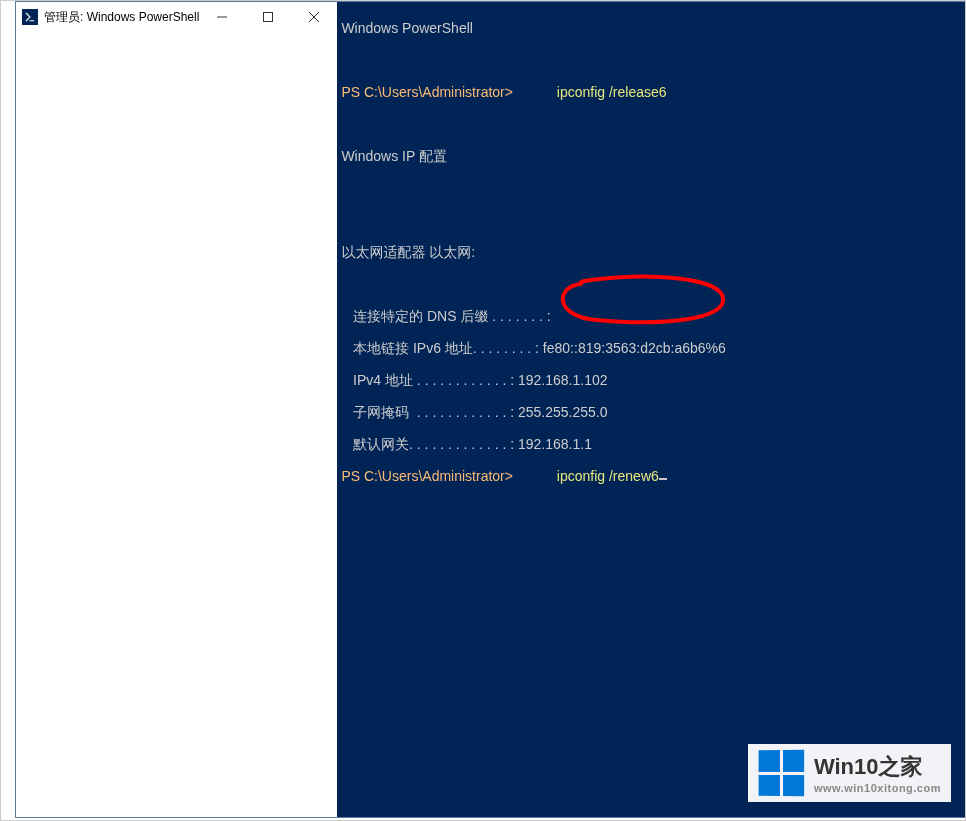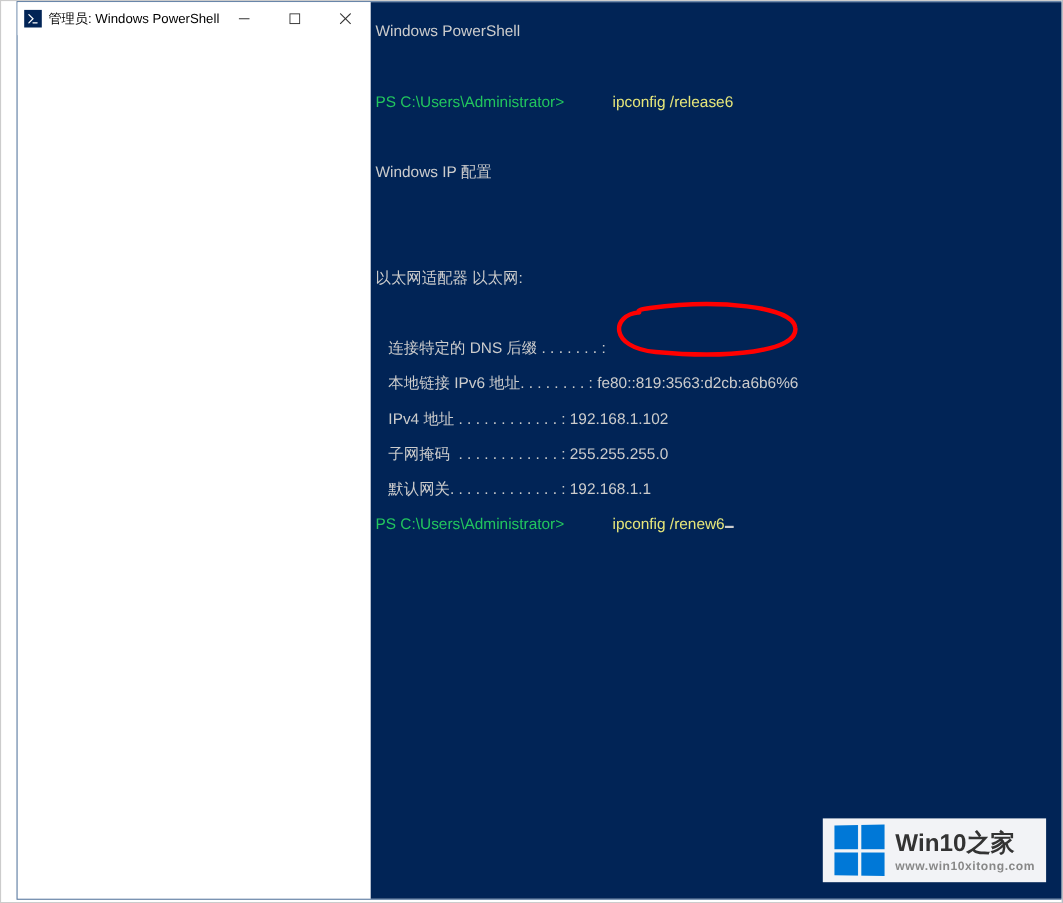--- a/index.html
+++ b/index.html
@@ -61,21 +61,21 @@
     font-family: Liberation Sans, sans-serif;
     font-size: 14px;
     line-height: 16px;
     padding: 2px 4px;
     white-space: pre;
     overflow: hidden;
     position: relative;
   }
   .terminal .line { white-space: pre; }
   .cmd { color: #e6e67a; margin-left: 40px; }
-  .prompt { color: #22c55e; }
+  .prompt { color: #fdba74; }
   .output { color: #cccccc; }
   .cursor {
     display: inline-block;
     width: 8px; height: 2px;
     background: #cccccc;
     vertical-align: baseline;
     margin-bottom: 1px;
   }
   .annotation-circle {
     position: absolute;

